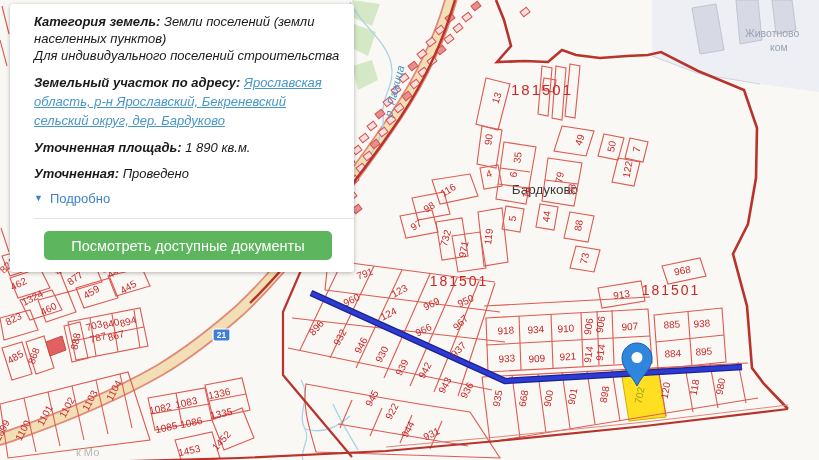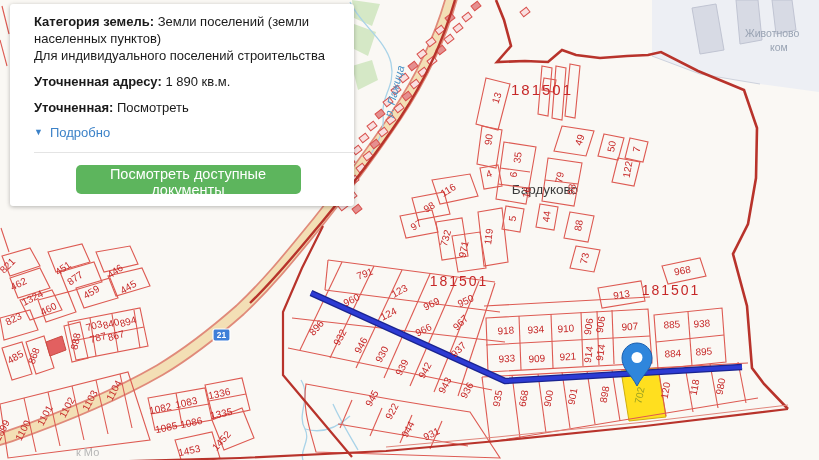--- a/index.html
+++ b/index.html
@@ -14,27 +14,27 @@
   .vlbl{font-family:"Liberation Sans",sans-serif;font-size:13.5px;fill:#3a3a3a;text-anchor:middle;}
   .rlbl{font-family:"Liberation Sans",sans-serif;font-size:11px;font-style:italic;fill:#4691c6;text-anchor:middle;}
   .flbl{font-family:"Liberation Sans",sans-serif;font-size:10.5px;fill:#99a3b3;}
   .wm{font-family:"Liberation Sans",sans-serif;font-size:11px;fill:#b5b5b5;}
   .sign-t{font-family:"Liberation Sans",sans-serif;font-size:8.5px;font-weight:bold;fill:#fff;text-anchor:middle;}
 
   
   .panel{position:absolute;left:10px;top:4px;width:344px;box-sizing:border-box;
          background:#fff;border-radius:3px;box-shadow:0 1px 4px rgba(0,0,0,.28);
          padding:9px 12px 12px 24px;font-size:13px;color:#1a1a1a;z-index:5;}
-  .panel p{margin:0 0 9px 0;line-height:17px;}
+  .panel p{margin:0 0 9px 0;line-height:17px;font-style:italic;}
   .panel b{font-weight:bold;}
   .addr{color:#4796c8;text-decoration:underline;cursor:pointer;line-height:19px;}
   .details{display:flex;align-items:center;gap:7px;color:#3c82c8;margin:3px 0 12px 0;cursor:pointer;font-size:13px;}
   .tri{font-size:9px;line-height:9px;}
   .hr{height:1px;background:#e4e4e4;margin:0 -12px 12px 0;}
-  .docbtn{display:block;margin:0 auto;width:225px;height:29px;background:#5db55d;color:#fff;
+  .docbtn{display:block;margin:0 auto;width:288px;height:29px;background:#5db55d;color:#fff;
           border:none;border-radius:5px;font-size:14.5px;font-family:"Liberation Sans",sans-serif;cursor:pointer;}
 </style>
 </head>
 <body>
 
 <div id="stage">
 
 <svg id="map-svg" width="819" height="460" viewBox="0 0 819 460">
 
   <rect x="0" y="0" width="819" height="460" fill="#faf8f4"></rect>
@@ -362,26 +362,30 @@
   </g>
 </svg>
 
 <div class="panel">
   <p>
     <b>Категория земель:</b>
     <span>Земли поселений (земли населенных пунктов)</span><br>
     <span>Для индивидуального поселений строительства</span>
   </p>
   <p>
-    <b>Уточненная адресу:</b>
+    <b>Земельный участок по адресу:</b>
+    <a class="addr">Ярославская область, р-н Ярославский, Бекреневский сельский округ, дер. Бардуково</a>
+  </p>
+  <p>
+    <b>Уточненная площадь:</b>
     <span>1 890 кв.м.</span>
   </p>
   <p>
     <b>Уточненная:</b>
-    <span>Посмотреть</span>
+    <span>Проведено</span>
   </p>
   <div class="details">
     <span class="tri">▼</span>
     <span>Подробно</span>
   </div>
   <div class="hr"></div>
   <button class="docbtn">Посмотреть доступные документы</button>
 </div>
 
 </div>

